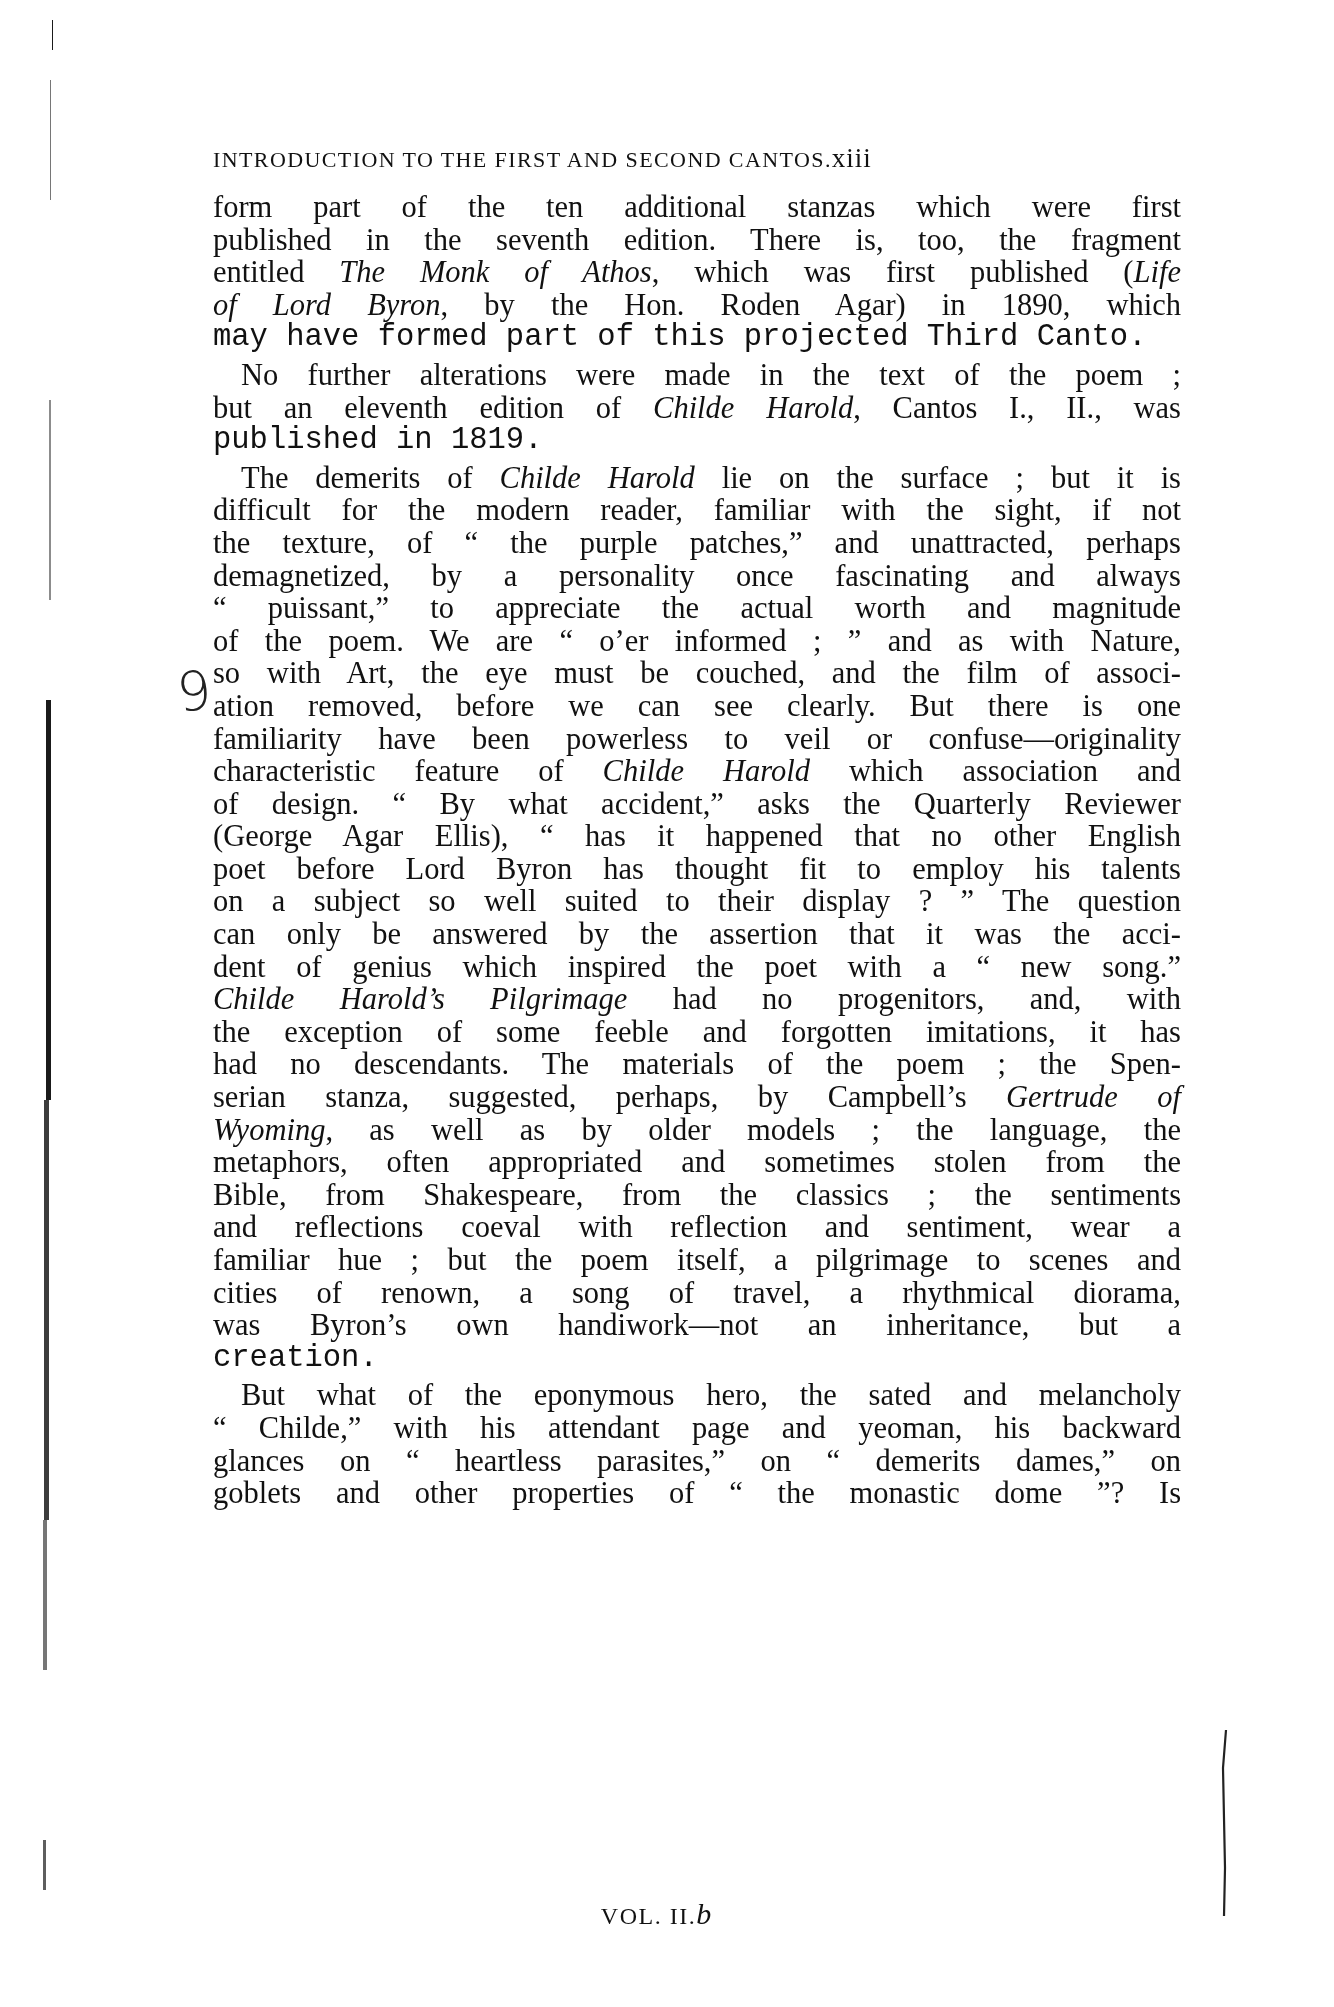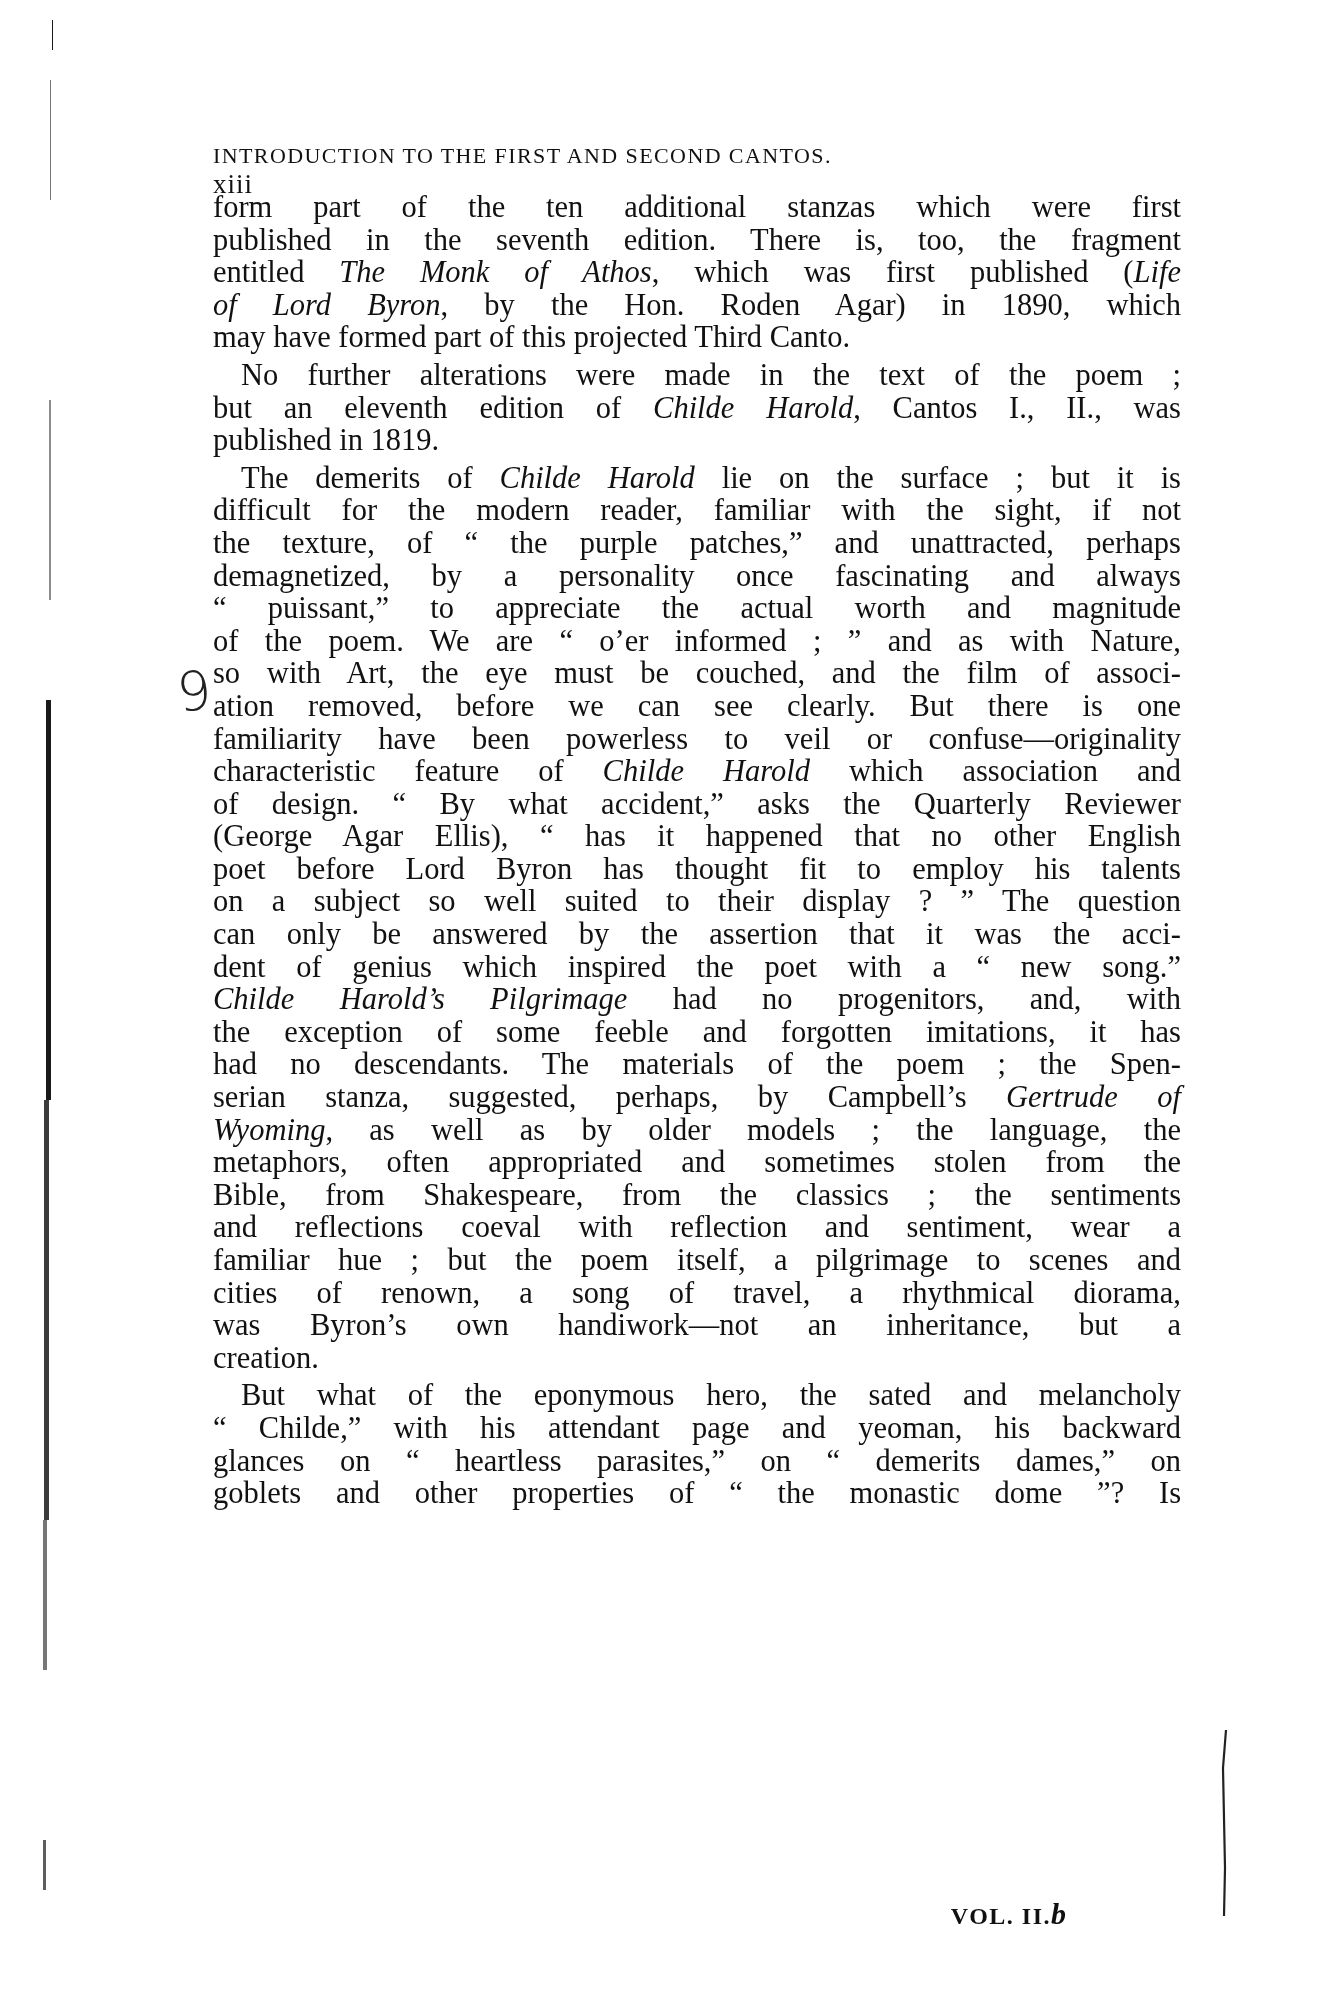--- a/index.html
+++ b/index.html
@@ -7,39 +7,39 @@
     width: 1334px; height: 2007px; position: relative; overflow: hidden;
     font-family: "Liberation Serif", "DejaVu Serif", serif; color: #111;
   }
   .page-edge {
     position: absolute; left: 38px; top: 20px; width: 14px; height: 1960px;
   }
   .page-edge .seg { position: absolute; background: #1a1a1a; }
   .running-head {
     position: absolute; left: 213px; top: 143px; width: 968px;
     display: flex; align-items: baseline;
-    font-size: 23px; letter-spacing: 1.4px; flex-direction: column;
+    font-size: 23px; letter-spacing: 1.4px;
   }
   .running-head .title { font-variant: small-caps; text-transform: uppercase; font-size: 22px; }
   .running-head .folio { font-size: 27px; letter-spacing: 1px; }
   .body-text {
     position: absolute; left: 213px; top: 191px; width: 968px;
     font-size: 30.5px; line-height: 32.6px;
   }
   .line {
     display: block; height: 32.6px; white-space: nowrap;
     text-align: justify; text-align-last: justify;
   }
-  .line.last { text-align-last: left; }
+  .line.last { text-align-last: left; font-family: Liberation Mono, monospace; }
   .line.indent { padding-left: 28px; }
   .gap { height: 5px; }
   .line i { font-style: italic; }
   .footer-line {
     position: absolute; left: 246px; top: 1903px; width: 820px;
-    display: flex; justify-content: flex-end; font-size: 24px; font-weight: bold;
+    display: flex; justify-content: center; font-size: 24px;
   }
   .footer-line .vol { letter-spacing: 1.5px; }
   .footer-line .sig { font-style: italic; font-size: 30px; margin-top: -6px; }
   .margin-note {
     position: absolute; left: 177px; top: 660px; font-size: 54px;
     font-family: "DejaVu Sans", sans-serif; transform: rotate(-6deg);
     color: #222; font-weight: 300;
   }
   .right-mark {
     position: absolute; left: 1220px; top: 1728px; width: 10px; height: 190px;

